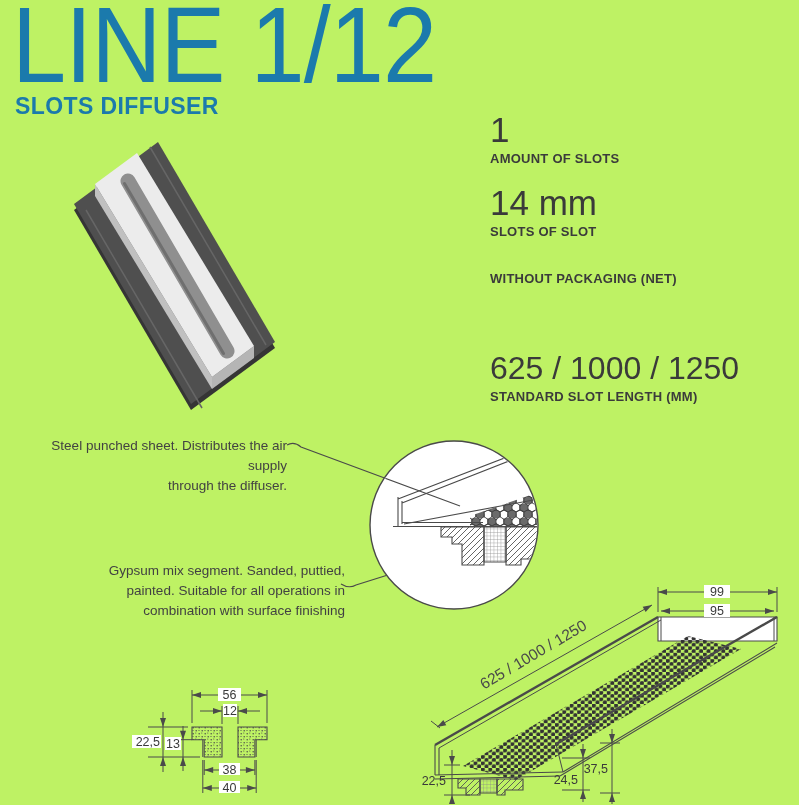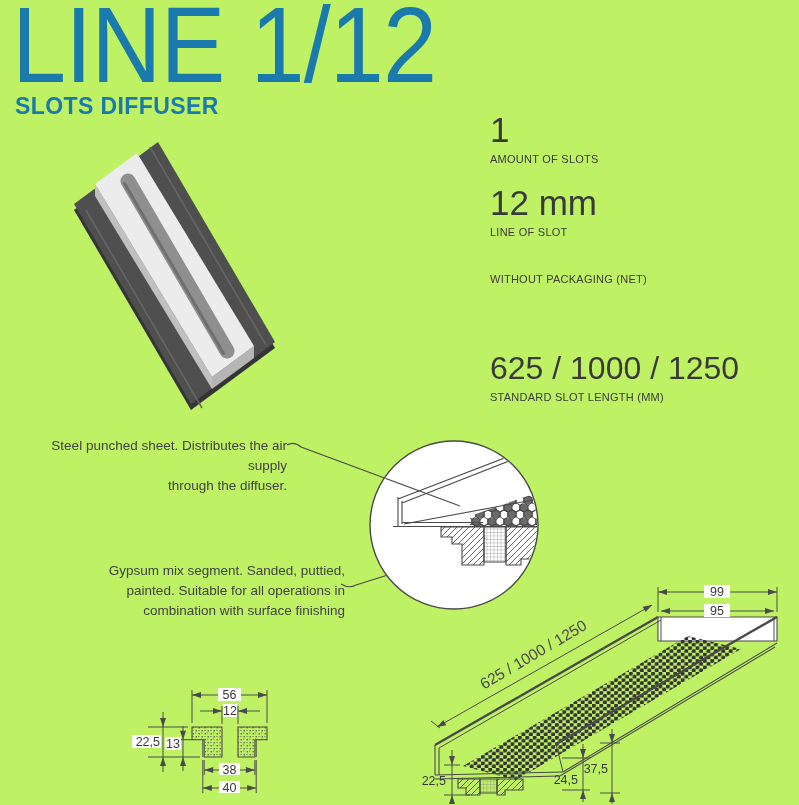--- a/index.html
+++ b/index.html
@@ -4,21 +4,21 @@
 <style>
   html,body{margin:0;padding:0;background:#fff;}
   .page{position:relative;width:799px;height:805px;background:#bef264;overflow:hidden;
         font-family:"Liberation Sans","DejaVu Sans",sans-serif;color:#3d3d3d;}
   .title{position:absolute;left:12px;top:-9px;font-size:108px;line-height:1;font-weight:200;
          color:#1b7aac;letter-spacing:-1px;transform:scaleX(.9);transform-origin:left top;white-space:nowrap;}
   .subtitle{position:absolute;left:15px;top:93px;font-size:23px;font-weight:700;color:#1b7aac;letter-spacing:.4px;}
   .spec{position:absolute;left:490px;width:300px;}
   .spec .val{font-size:35px;line-height:40px;font-weight:400;color:#3a3a3a;white-space:nowrap;}
   .spec .val.sm{font-size:32px;}
-  .spec .lab{font-size:11px;font-weight:400;color:#3b3b3b;letter-spacing:.25px;line-height:14px;margin-top:2px;}
+  .spec .lab{font-size:13px;font-weight:700;color:#3b3b3b;letter-spacing:.25px;line-height:14px;margin-top:2px;}
   .ann{position:absolute;text-align:right;font-size:13.5px;color:#424242;line-height:20px;}
   .ann1{left:15px;top:436px;width:272px;}
   .ann2{left:75px;top:561px;width:270px;}
   svg.overlay{position:absolute;left:0;top:0;pointer-events:none;}
   svg text{font-family:"Liberation Sans","DejaVu Sans",sans-serif;}
   .dimtxt{font-size:12.5px;fill:#3a3a3a;}
 </style>
 </head>
 <body>
 
@@ -37,22 +37,22 @@
     <polygon points="67,46 109,15 226,208 184,239" fill="#ececec"></polygon>
     <line x1="100" y1="43" x2="199" y2="213" stroke="#8f8f8f" stroke-width="15" stroke-linecap="round"></line>
     <line x1="96.5" y1="45.5" x2="195.5" y2="215.5" stroke="#6f6f6f" stroke-width="3" stroke-linecap="round"></line>
   </svg>
 
   <div class="spec" style="top:110px">
     <div class="val">1</div>
     <div class="lab">AMOUNT OF SLOTS</div>
   </div>
   <div class="spec" style="top:183px">
-    <div class="val">12 mm</div>
-    <div class="lab">LINE OF SLOT</div>
+    <div class="val">14 mm</div>
+    <div class="lab">SLOTS OF SLOT</div>
   </div>
   <div class="spec" style="top:264px">
     <div class="lab" style="margin-top:8px">WITHOUT PACKAGING (NET)</div>
   </div>
   <div class="spec" style="top:348px">
     <div class="val sm">625 / 1000 / 1250</div>
     <div class="lab">STANDARD SLOT LENGTH (MM)</div>
   </div>
 
   <div class="ann ann2">

